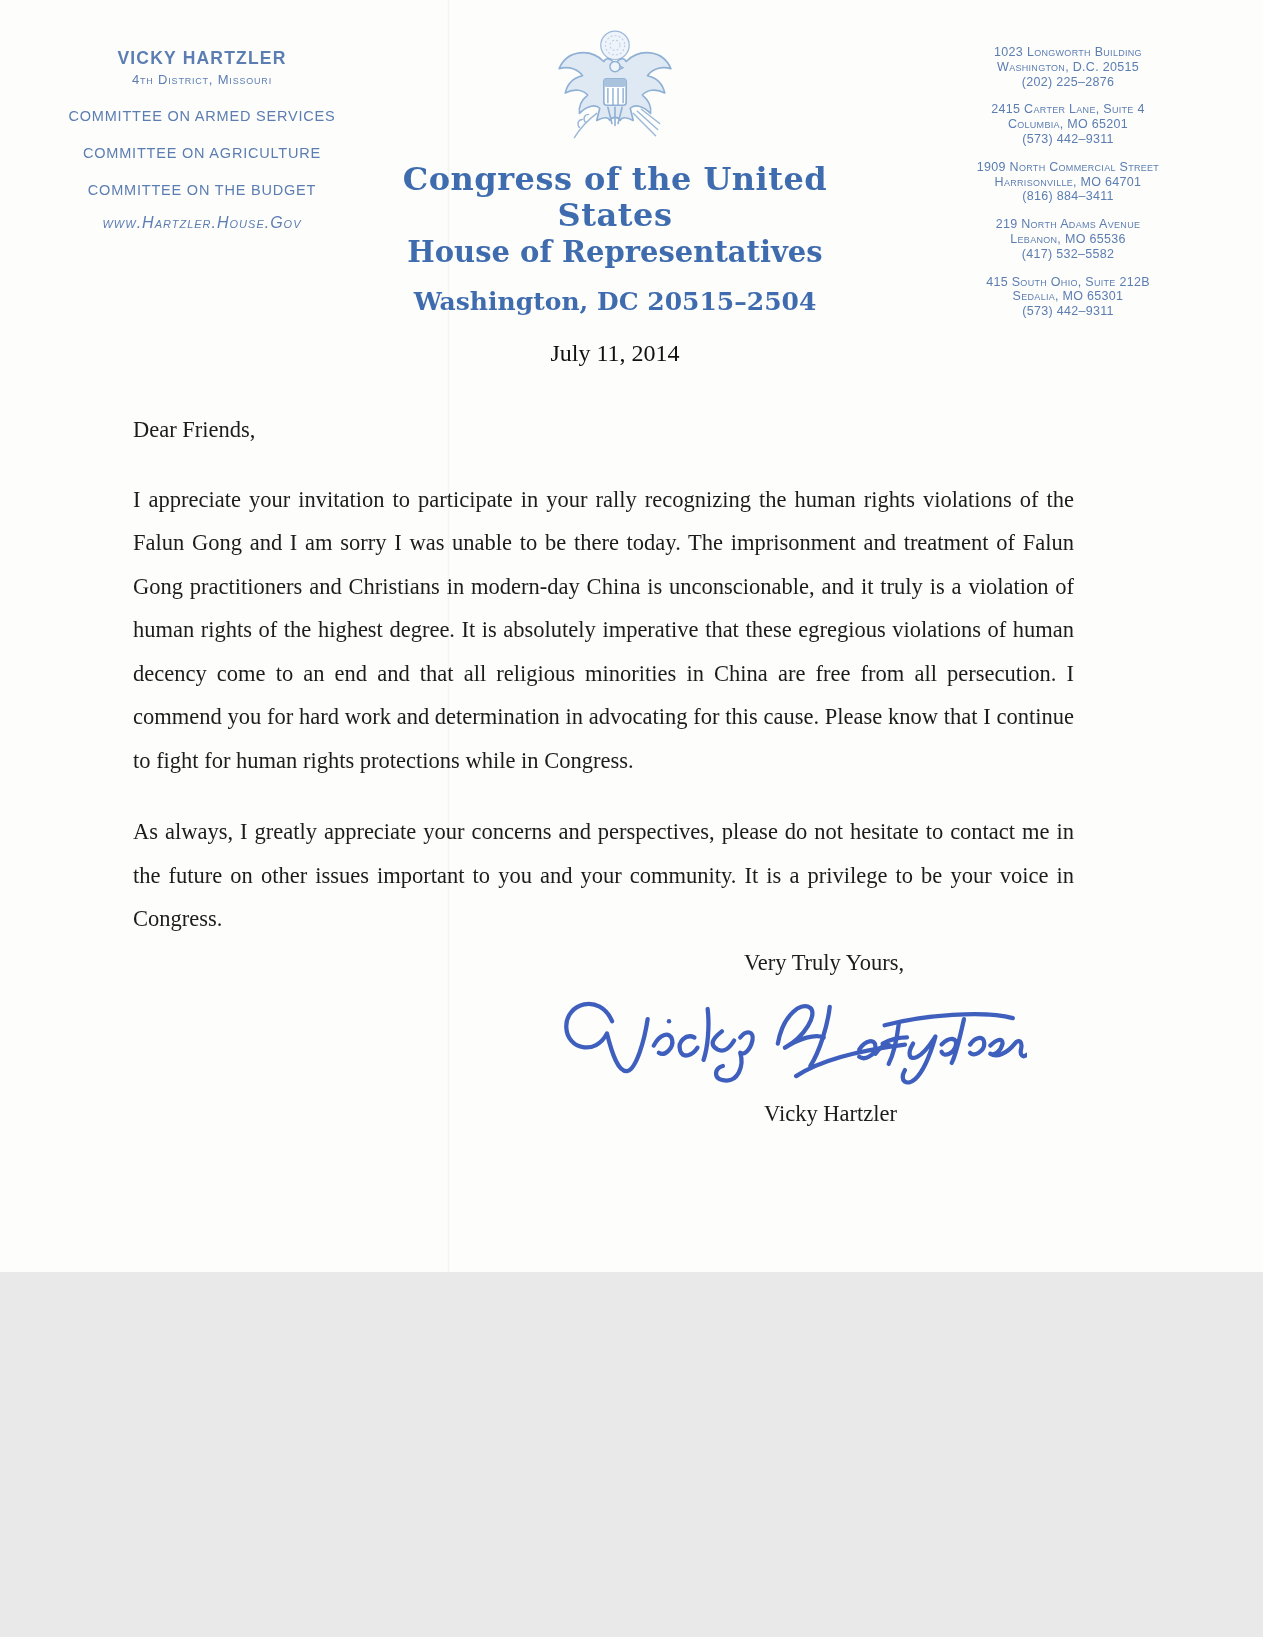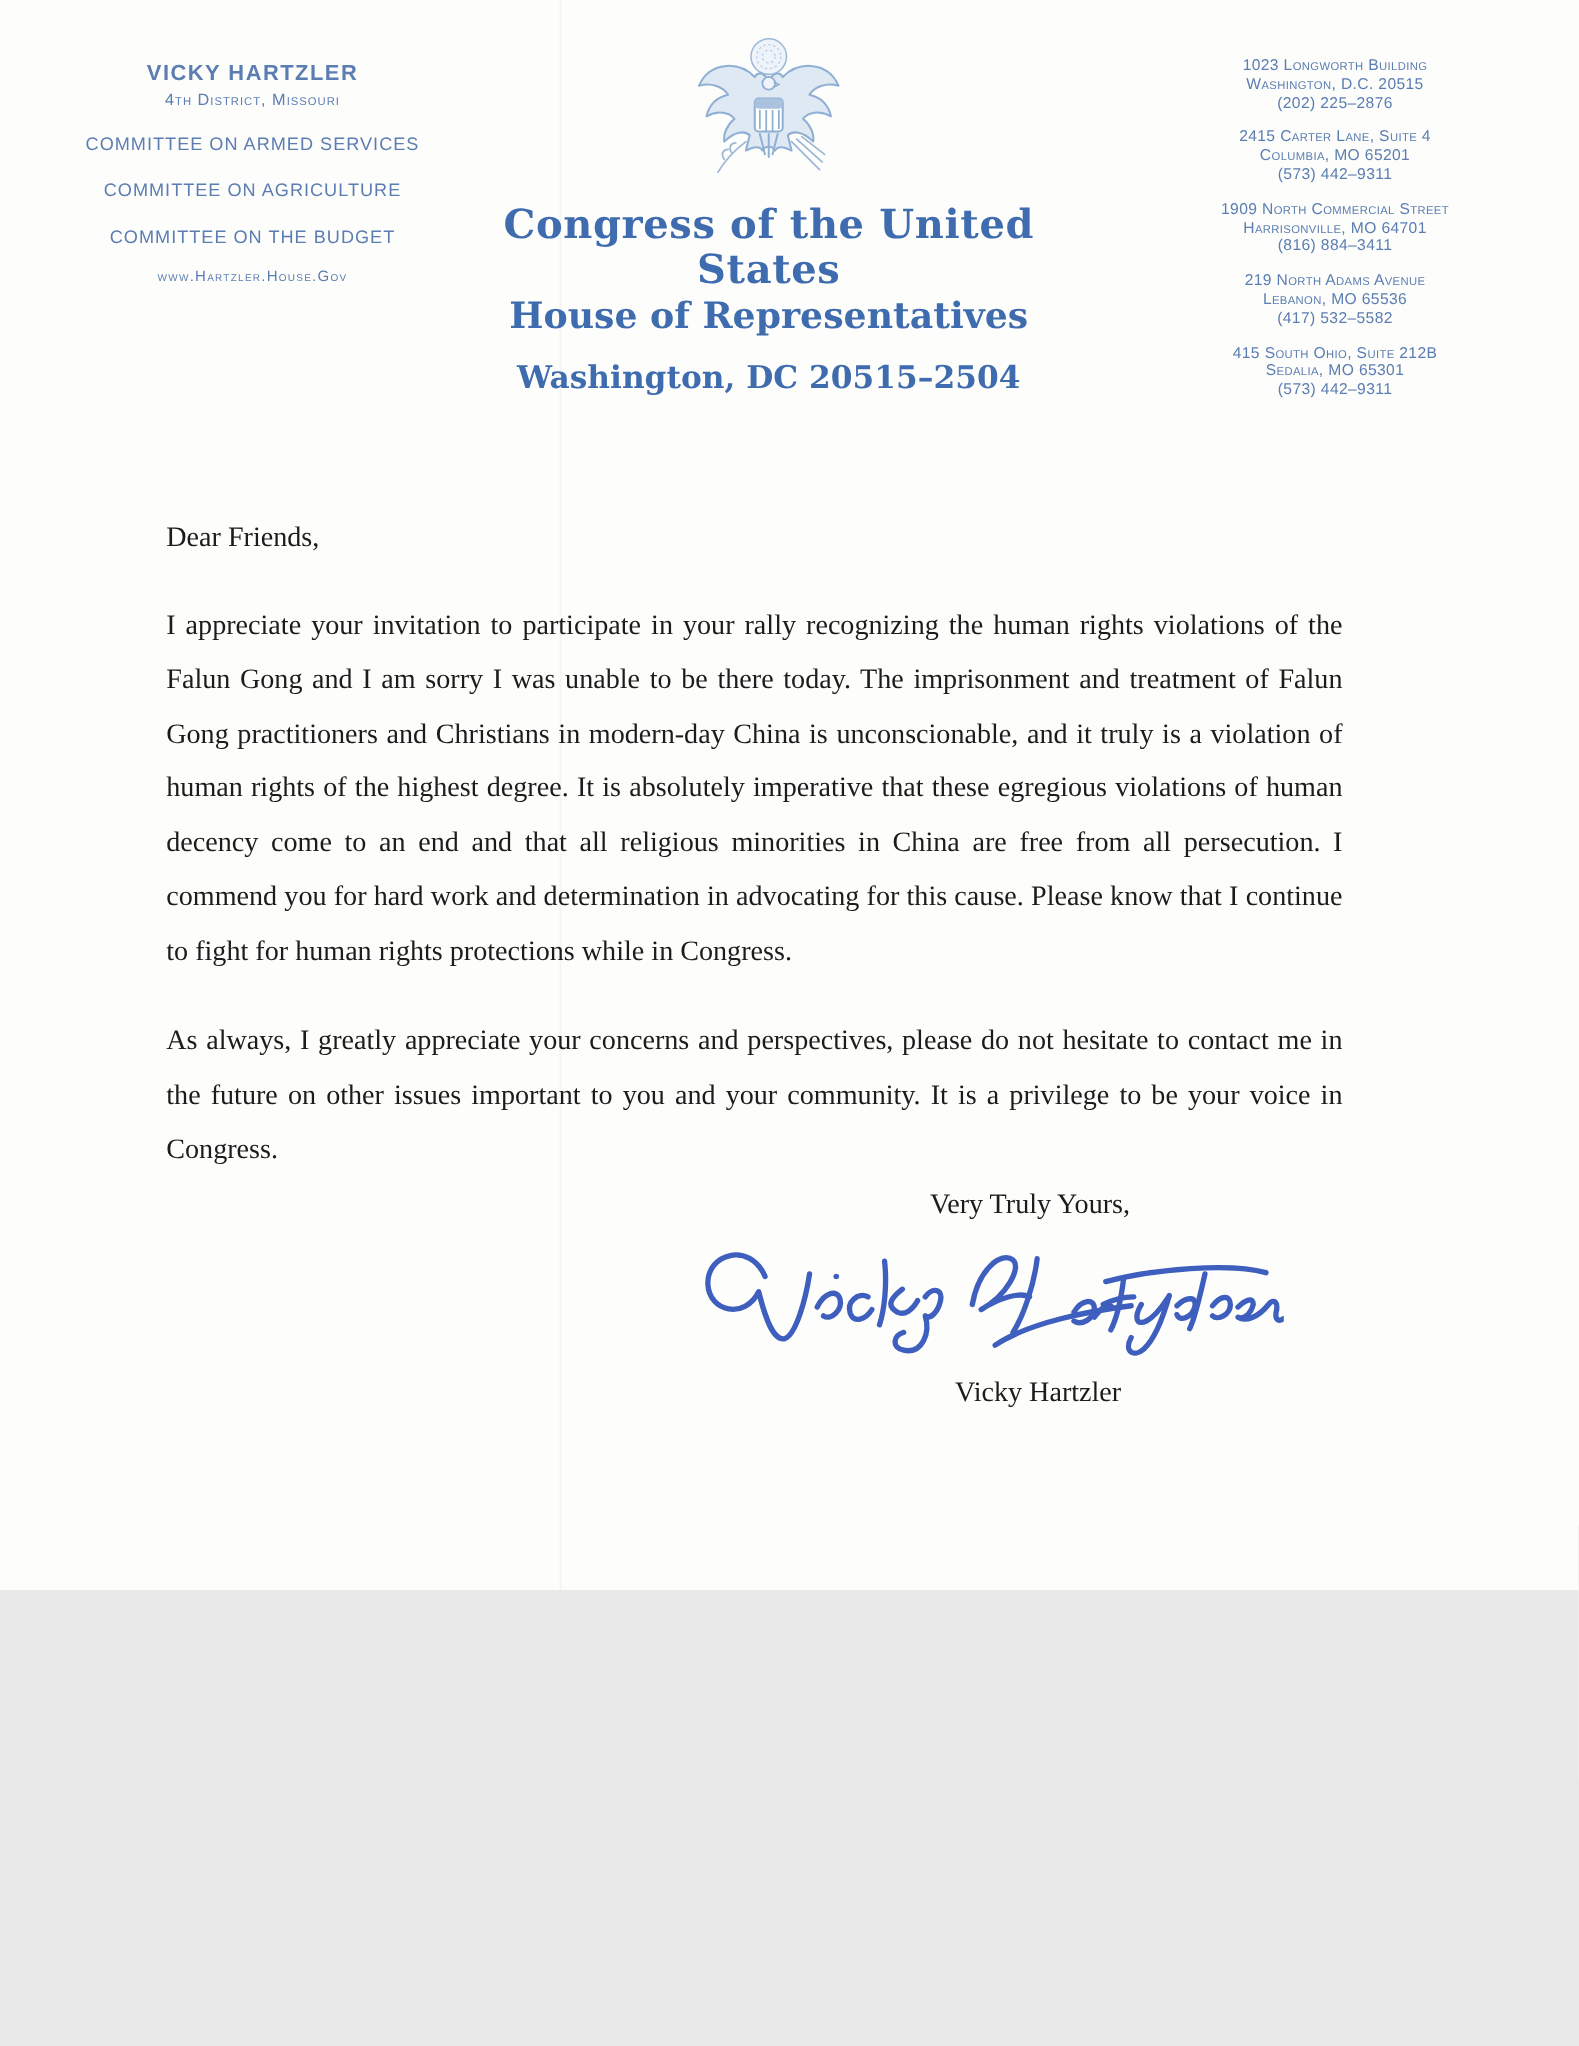--- a/index.html
+++ b/index.html
@@ -32,21 +32,21 @@
   .lh-left{
     position:absolute;left:52px;top:48px;width:300px;
     text-align:center;
     font-family:"Liberation Sans",sans-serif;
     color:var(--letterhead-blue);
   }
   .member-name{font-size:17.5px;font-weight:bold;letter-spacing:1.2px;}
   .member-district{font-size:13px;font-variant:small-caps;letter-spacing:.8px;margin-top:3px;text-align:center;}
   .committee{font-size:14.5px;letter-spacing:.8px;margin-top:21px;}
   .committee:first-of-type{margin-top:30px;}
-  .website{font-size:12px;font-variant:small-caps;letter-spacing:1px;margin-top:16px;}
+  .website{font-size:16px;font-variant:small-caps;letter-spacing:1px;margin-top:16px;font-style:italic;}
 
   
   .lh-center{
     position:absolute;left:375px;top:26px;width:480px;
     text-align:center;
   }
   .seal{display:block;margin:0 auto 4px auto;}
   .congress-title{
     font-family:"DejaVu Serif",serif;
     font-weight:bold;
@@ -140,20 +140,21 @@
 
       <path d="M53,80 L57,96 M60,80 L60,98 M67,80 L63,96" stroke="#8fb0d4" stroke-width="1.6" stroke-linecap="round"></path>
 
       <path d="M42,86 C34,92 26,100 20,110 M25,100 C22,96 24,92 28,92 M31,95 C28,91 30,87 34,87" stroke="#9cb8d8" stroke-width="1.4" fill="none" stroke-linecap="round"></path>
 
       <path d="M78,86 L100,108 M82,84 L102,102 M86,82 L104,96" stroke="#9cb8d8" stroke-width="1.4" stroke-linecap="round"></path>
     </svg>
     <div class="congress-title title-l1">Congress of the United States</div>
     <div class="congress-title title-l2">House of Representatives</div>
     <div class="congress-title title-l3">Washington, DC 20515–2504</div>
+    <div class="date">July 11, 2014</div>
   </div>
 
   <div class="lh-right">
     <div class="office">
       <div>1023 Longworth Building</div>
       <div>Washington, D.C. 20515</div>
       <div>(202) 225–2876</div>
     </div>
     <div class="office">
       <div>2415 Carter Lane, Suite 4</div>

